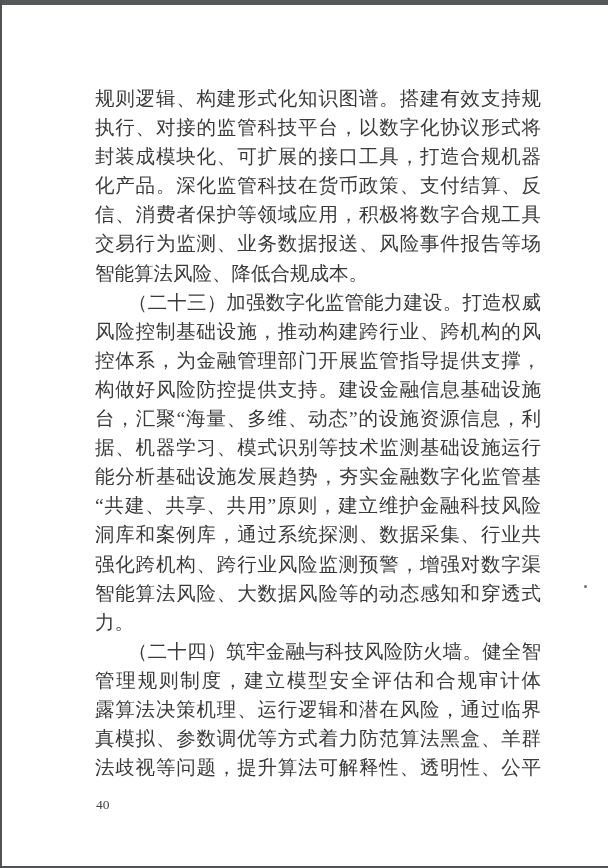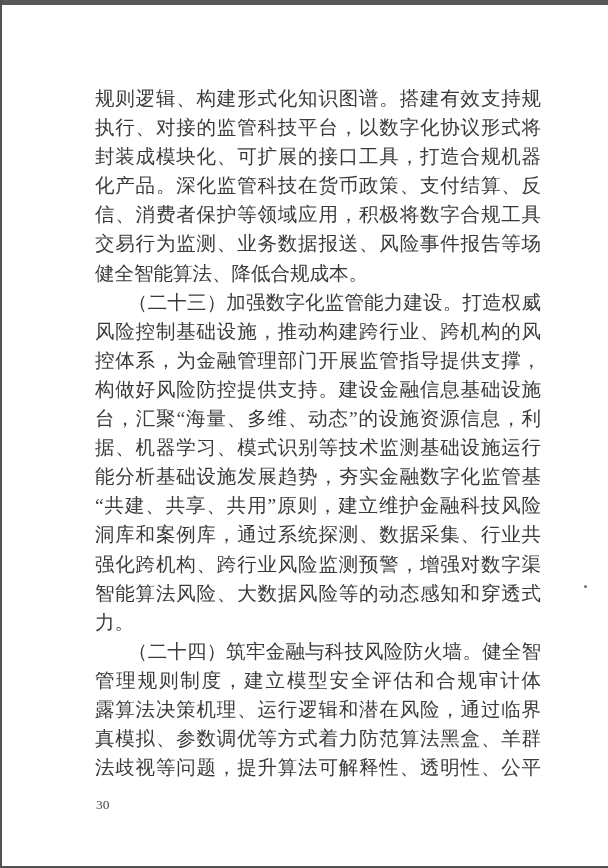--- a/index.html
+++ b/index.html
@@ -83,33 +83,33 @@
 <div class="scan-edge-bottom"></div>
 <div class="scan-speck"></div>
 
 <div class="text-block">
   <div class="line">规则逻辑、构建形式化知识图谱。搭建有效支持规则识读、</div>
   <div class="line">执行、对接的监管科技平台，以数字化协议形式将合规要求</div>
   <div class="line">封装成模块化、可扩展的接口工具，打造合规机器人等专业</div>
   <div class="line">化产品。深化监管科技在货币政策、支付结算、反洗钱、征</div>
   <div class="line">信、消费者保护等领域应用，积极将数字合规工具无缝嵌入</div>
   <div class="line">交易行为监测、业务数据报送、风险事件报告等场景，提升</div>
-  <div class="line para-end">健全智能算法、降低合规成本。</div>
+  <div class="line para-end">智能算法风险、降低合规成本。</div>
   <div class="line indent">（二十三）加强数字化监管能力建设。打造权威专业化</div>
   <div class="line">风险控制基础设施，推动构建跨行业、跨机构的风险联防联</div>
   <div class="line">控体系，为金融管理部门开展监管指导提供支撑，为金融机</div>
   <div class="line">构做好风险防控提供支持。建设金融信息基础设施管理平</div>
   <div class="line">台，汇聚“海量、多维、动态”的设施资源信息，利用大数</div>
   <div class="line">据、机器学习、模式识别等技术监测基础设施运行状况、智</div>
   <div class="line">能分析基础设施发展趋势，夯实金融数字化监管基础。按照</div>
   <div class="line">“共建、共享、共用”原则，建立维护金融科技风险库、漏</div>
   <div class="line">洞库和案例库，通过系统探测、数据采集、行业共享等方式</div>
   <div class="line">强化跨机构、跨行业风险监测预警，增强对数字渠道风险、</div>
   <div class="line">智能算法风险、大数据风险等的动态感知和穿透式分析能</div>
   <div class="line para-end">力。</div>
   <div class="line indent">（二十四）筑牢金融与科技风险防火墙。健全智能算法</div>
   <div class="line">管理规则制度，建立模型安全评估和合规审计体系，及时披</div>
   <div class="line">露算法决策机理、运行逻辑和潜在风险，通过临界测试、仿</div>
   <div class="line">真模拟、参数调优等方式着力防范算法黑盒、羊群效应、算</div>
   <div class="line">法歧视等问题，提升算法可解释性、透明性、公平性和安全</div>
 </div>
 
-<div class="page-number">30</div>
+<div class="page-number">40</div>
 
 </body></html>

